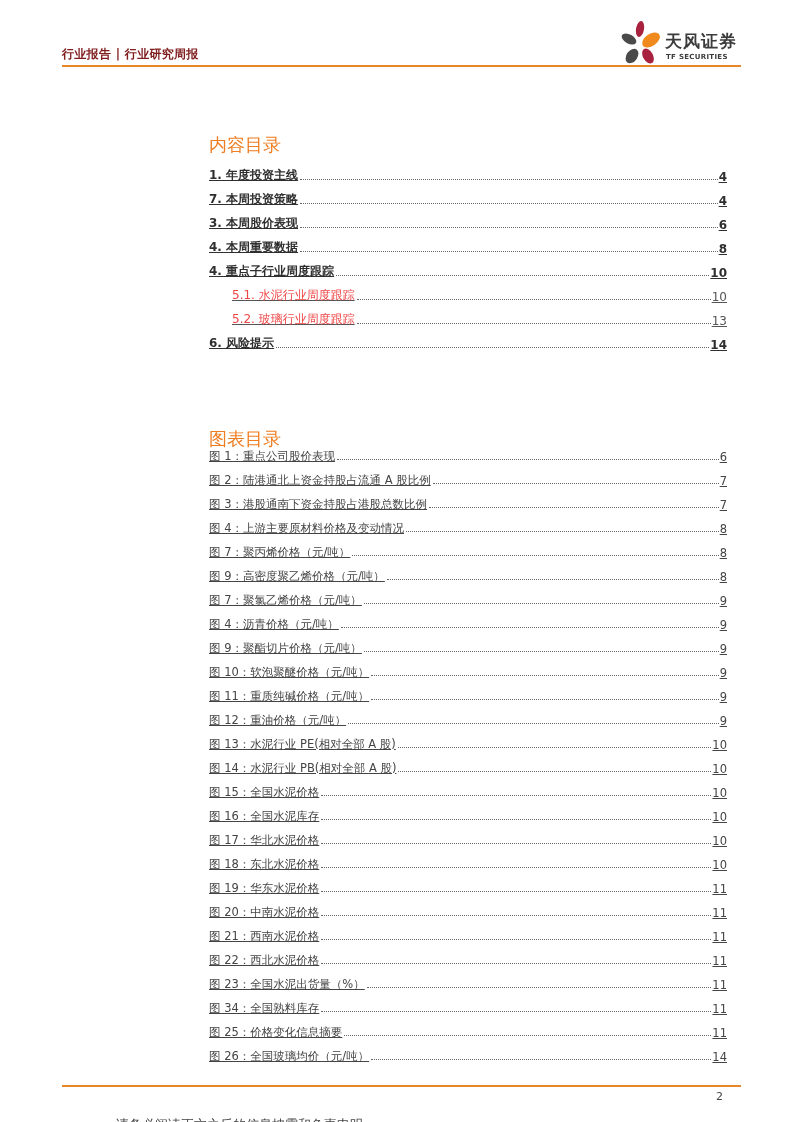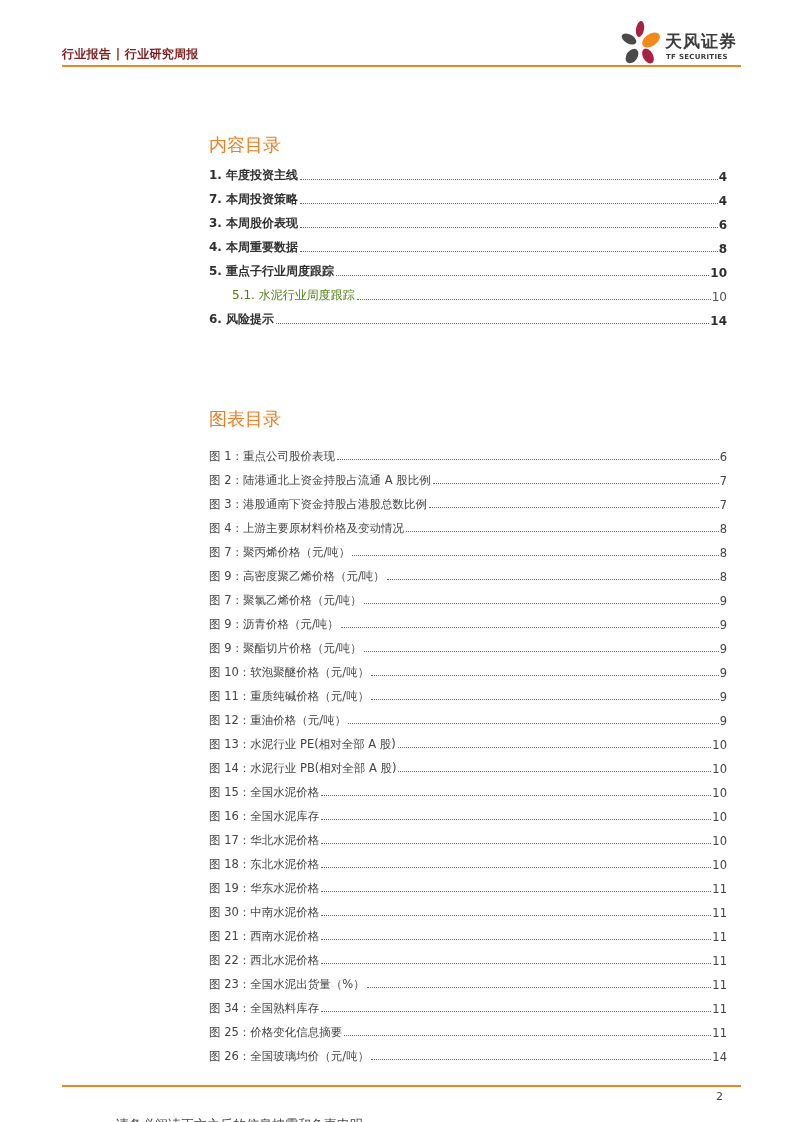--- a/index.html
+++ b/index.html
@@ -7,26 +7,26 @@
          font-family:"DejaVu Sans","Liberation Sans",sans-serif; color:#333; }
   .header-title { position:absolute; left:62px; top:46px; font-size:12px; font-weight:bold; color:#7f1d1d; letter-spacing:0.3px; }
   .header-line { position:absolute; left:62px; top:65px; width:679px; height:2px; background:#e8862a; }
   .logo { position:absolute; left:620px; top:20px; width:130px; height:48px; }
   .logo-petals { position:absolute; left:0; top:0; width:44px; height:48px; }
   .logo-cn { position:absolute; left:45px; top:10px; font-size:17px; font-weight:bold; color:#3c3c3c; letter-spacing:1px; white-space:nowrap; }
   .logo-en { position:absolute; left:46px; top:33px; font-size:7px; font-weight:bold; color:#3c3c3c; letter-spacing:0.3px; white-space:nowrap; }
 
   .section-title { position:absolute; left:209px; font-size:18px; font-weight:normal; color:#ef7d22; }
   .toc { position:absolute; left:209px; width:518px; }
-  .toc-row { display:flex; align-items:flex-end; height:24px; font-size:12px; color:#333; }
+  .toc-row { display:flex; align-items:flex-end; height:24px; font-size:12px; color:#333;text-decoration:underline; }
   .toc-row .lbl { white-space:nowrap; }
   .toc-row .dots { flex:1; border-bottom:1px dotted #666; margin:0 1px 4px 2px; height:1px; }
   .toc-row .pg { white-space:nowrap; }
   .toc-row.l1 { font-weight:bold; color:#2f2f2f; }
-  .toc-row.l2 .lbl { padding-left:23px; color:#4d7c0f;margin-top:24px; }
+  .toc-row.l2 .lbl { padding-left:23px; color:#ef4444;margin-top:24px; }
   .toc-row.l2 { color:#555; }
   .fig .toc-row { color:#444; font-size:11.5px; }
 
   .footer-line { position:absolute; left:62px; top:1085px; width:679px; height:2px; background:#e8862a; }
   .footer-text { position:absolute; left:116px; top:1090px; font-size:13px; color:#444;margin-top:26px; }
   .footer-page { position:absolute; left:716px; top:1090px; font-size:11px; color:#444; }
 </style>
 </head>
 <body>
 
@@ -62,37 +62,42 @@
       <span class="lbl">3.  本周股价表现</span>
       <span class="dots"></span>
       <span class="pg">6</span>
     </div>
   <div class="toc-row l1">
       <span class="lbl">4.  本周重要数据</span>
       <span class="dots"></span>
       <span class="pg">8</span>
     </div>
   <div class="toc-row l1">
-      <span class="lbl">5.  重点子行业周度跟踪</span>
+      <span class="lbl">4.  重点子行业周度跟踪</span>
       <span class="dots"></span>
       <span class="pg">10</span>
     </div>
   <div class="toc-row l2">
       <span class="lbl">5.1.  水泥行业周度跟踪</span>
       <span class="dots"></span>
       <span class="pg">10</span>
     </div>
+  <div class="toc-row l2">
+      <span class="lbl">5.2.  玻璃行业周度跟踪</span>
+      <span class="dots"></span>
+      <span class="pg">13</span>
+    </div>
   <div class="toc-row l1">
       <span class="lbl">6.  风险提示</span>
       <span class="dots"></span>
       <span class="pg">14</span>
     </div>
 </div>
 
-<div class="section-title" style="top:407px;">图表目录</div>
+<div class="section-title" style="top:427px;">图表目录</div>
 <div class="toc fig" style="top:440px;">
   <div class="toc-row">
       <span class="lbl">图 1：重点公司股价表现</span>
       <span class="dots"></span>
       <span class="pg">6</span>
     </div>
   <div class="toc-row">
       <span class="lbl">图 2：陆港通北上资金持股占流通 A 股比例</span>
       <span class="dots"></span>
       <span class="pg">7</span>
@@ -116,21 +121,21 @@
       <span class="lbl">图 9：高密度聚乙烯价格（元/吨）</span>
       <span class="dots"></span>
       <span class="pg">8</span>
     </div>
   <div class="toc-row">
       <span class="lbl">图 7：聚氯乙烯价格（元/吨）</span>
       <span class="dots"></span>
       <span class="pg">9</span>
     </div>
   <div class="toc-row">
-      <span class="lbl">图 9：沥青价格（元/吨）</span>
+      <span class="lbl">图 4：沥青价格（元/吨）</span>
       <span class="dots"></span>
       <span class="pg">9</span>
     </div>
   <div class="toc-row">
       <span class="lbl">图 9：聚酯切片价格（元/吨）</span>
       <span class="dots"></span>
       <span class="pg">9</span>
     </div>
   <div class="toc-row">
       <span class="lbl">图 10：软泡聚醚价格（元/吨）</span>
@@ -176,21 +181,21 @@
       <span class="lbl">图 18：东北水泥价格</span>
       <span class="dots"></span>
       <span class="pg">10</span>
     </div>
   <div class="toc-row">
       <span class="lbl">图 19：华东水泥价格</span>
       <span class="dots"></span>
       <span class="pg">11</span>
     </div>
   <div class="toc-row">
-      <span class="lbl">图 30：中南水泥价格</span>
+      <span class="lbl">图 20：中南水泥价格</span>
       <span class="dots"></span>
       <span class="pg">11</span>
     </div>
   <div class="toc-row">
       <span class="lbl">图 21：西南水泥价格</span>
       <span class="dots"></span>
       <span class="pg">11</span>
     </div>
   <div class="toc-row">
       <span class="lbl">图 22：西北水泥价格</span>

